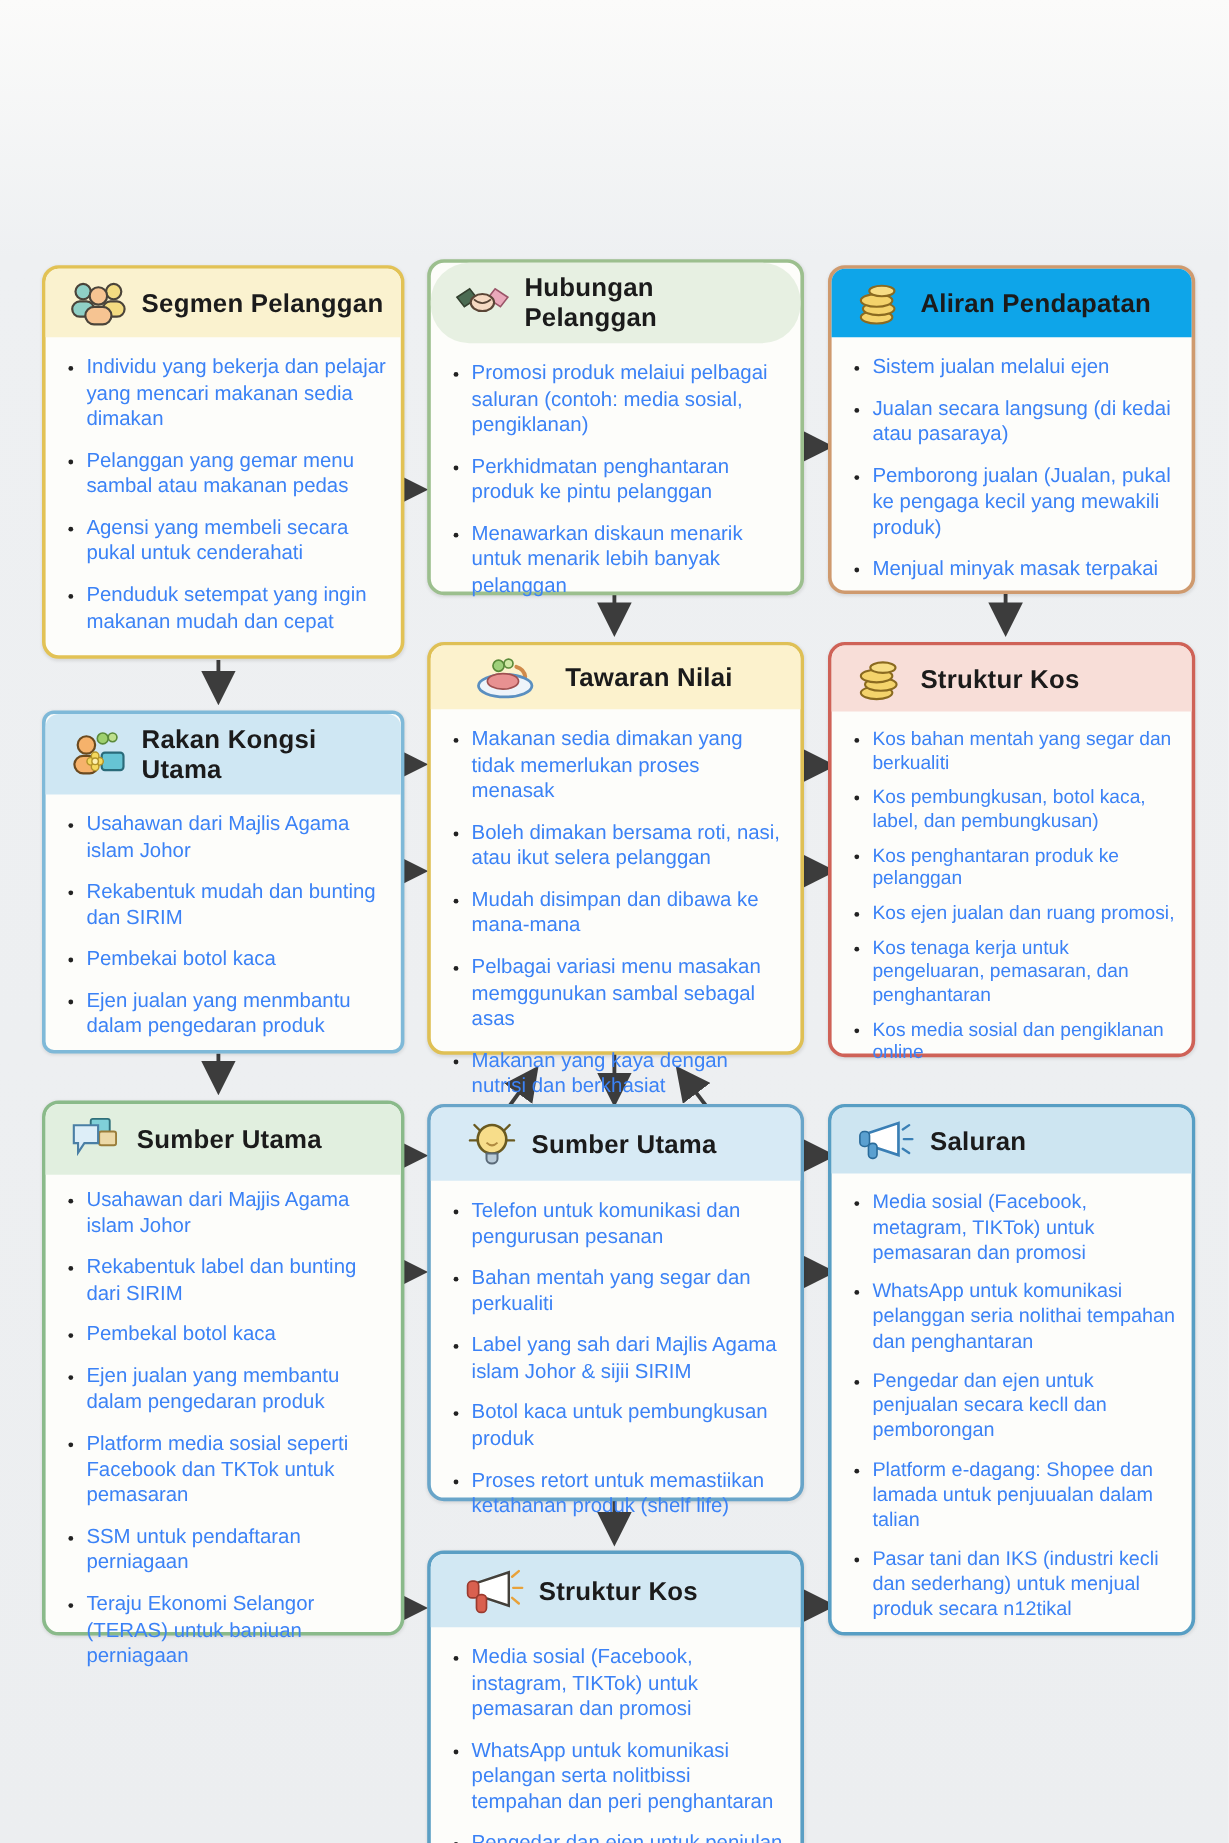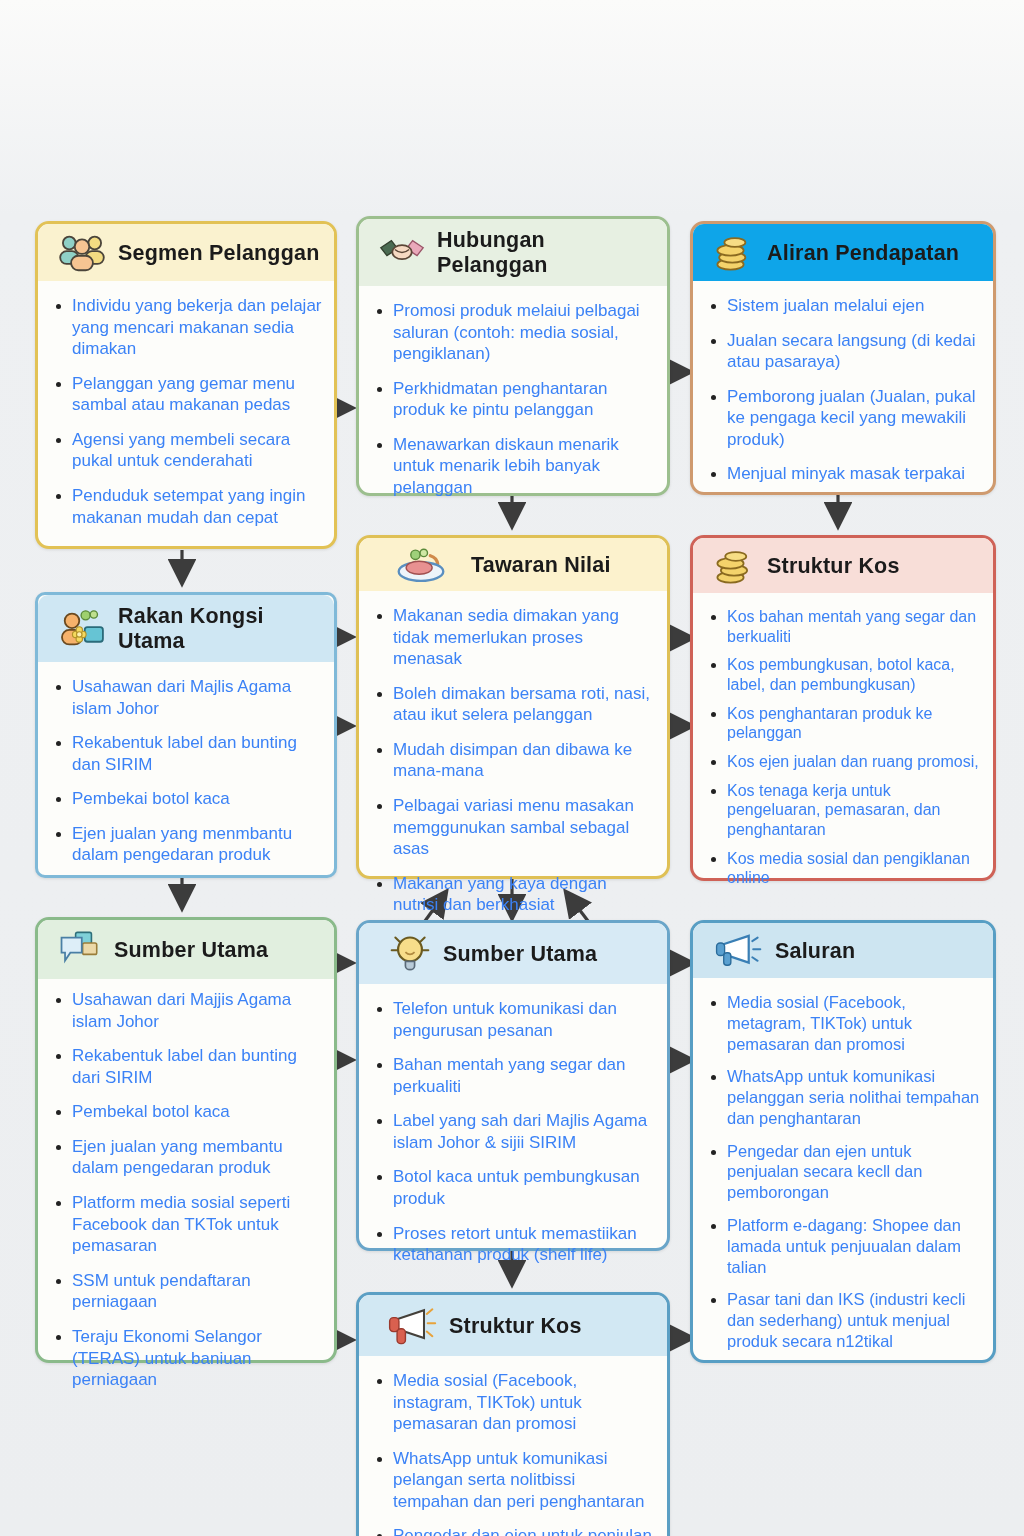--- a/index.html
+++ b/index.html
@@ -79,21 +79,21 @@
     </div>
     <ul>
       <li>Individu yang bekerja dan pelajar yang mencari makanan sedia dimakan</li>
       <li>Pelanggan yang gemar menu sambal atau makanan pedas</li>
       <li>Agensi yang membeli secara pukal untuk cenderahati</li>
       <li>Penduduk setempat yang ingin makanan mudah dan cepat</li>
     </ul>
   </div>
 
   <div class="box" style="left: 356px; top: 216px; width: 308px; height: 274px; border-color: rgb(156, 191, 142);">
-    <div class="hdr" style="background: rgb(231, 240, 226);">
+    <div class="hdr" style="background: rgb(231, 240, 226); border-radius: 32px;">
       <span class="ic">
         <svg width="46" height="34" viewBox="0 0 52 36">
           <polygon points="2,12 14,4 21,13 9,21" fill="#4b6b52" stroke="#33402f" stroke-width="1.5"></polygon>
           <polygon points="50,12 38,4 31,13 43,21" fill="#eaa8ba" stroke="#9a5568" stroke-width="1.5"></polygon>
           <ellipse cx="26" cy="17" rx="11" ry="8" fill="#f6d9c2" stroke="#5a4536" stroke-width="2"></ellipse>
           <path d="M18 14 q8 7 16 0" stroke="#5a4536" stroke-width="1.6" fill="none"></path>
         </svg>
       </span>
       <span>Hubungan Pelanggan</span>
     </div>
@@ -141,21 +141,21 @@
               <circle cx="23" cy="23" r="3.5"></circle>
             <circle cx="23" cy="33" r="3.5"></circle>
               <circle cx="23" cy="28" r="3" fill="#fdf0b0"></circle>
           </g>
         </svg>
       </span>
       <span>Rakan Kongsi Utama</span>
     </div>
     <ul>
       <li>Usahawan dari Majlis Agama islam Johor</li>
-      <li>Rekabentuk label dan bunting dan SIRIM</li>
+      <li>Rekabentuk mudah dan bunting dan SIRIM</li>
       <li>Pembekai botol kaca</li>
       <li>Ejen jualan yang menmbantu dalam pengedaran produk</li>
     </ul>
   </div>
 
   <div class="box" style="left: 356px; top: 535px; width: 308px; height: 338px; border-color: rgb(223, 192, 85);">
     <div class="hdr" style="justify-content: flex-start; padding-left: 36px; background: rgb(252, 242, 205); gap: 24px;">
       <span class="ic">
         <svg width="52" height="36" viewBox="0 0 56 38">
           <circle cx="22" cy="8" r="5" fill="#9fd07a" stroke="#5a8a3a" stroke-width="1.5"></circle>

